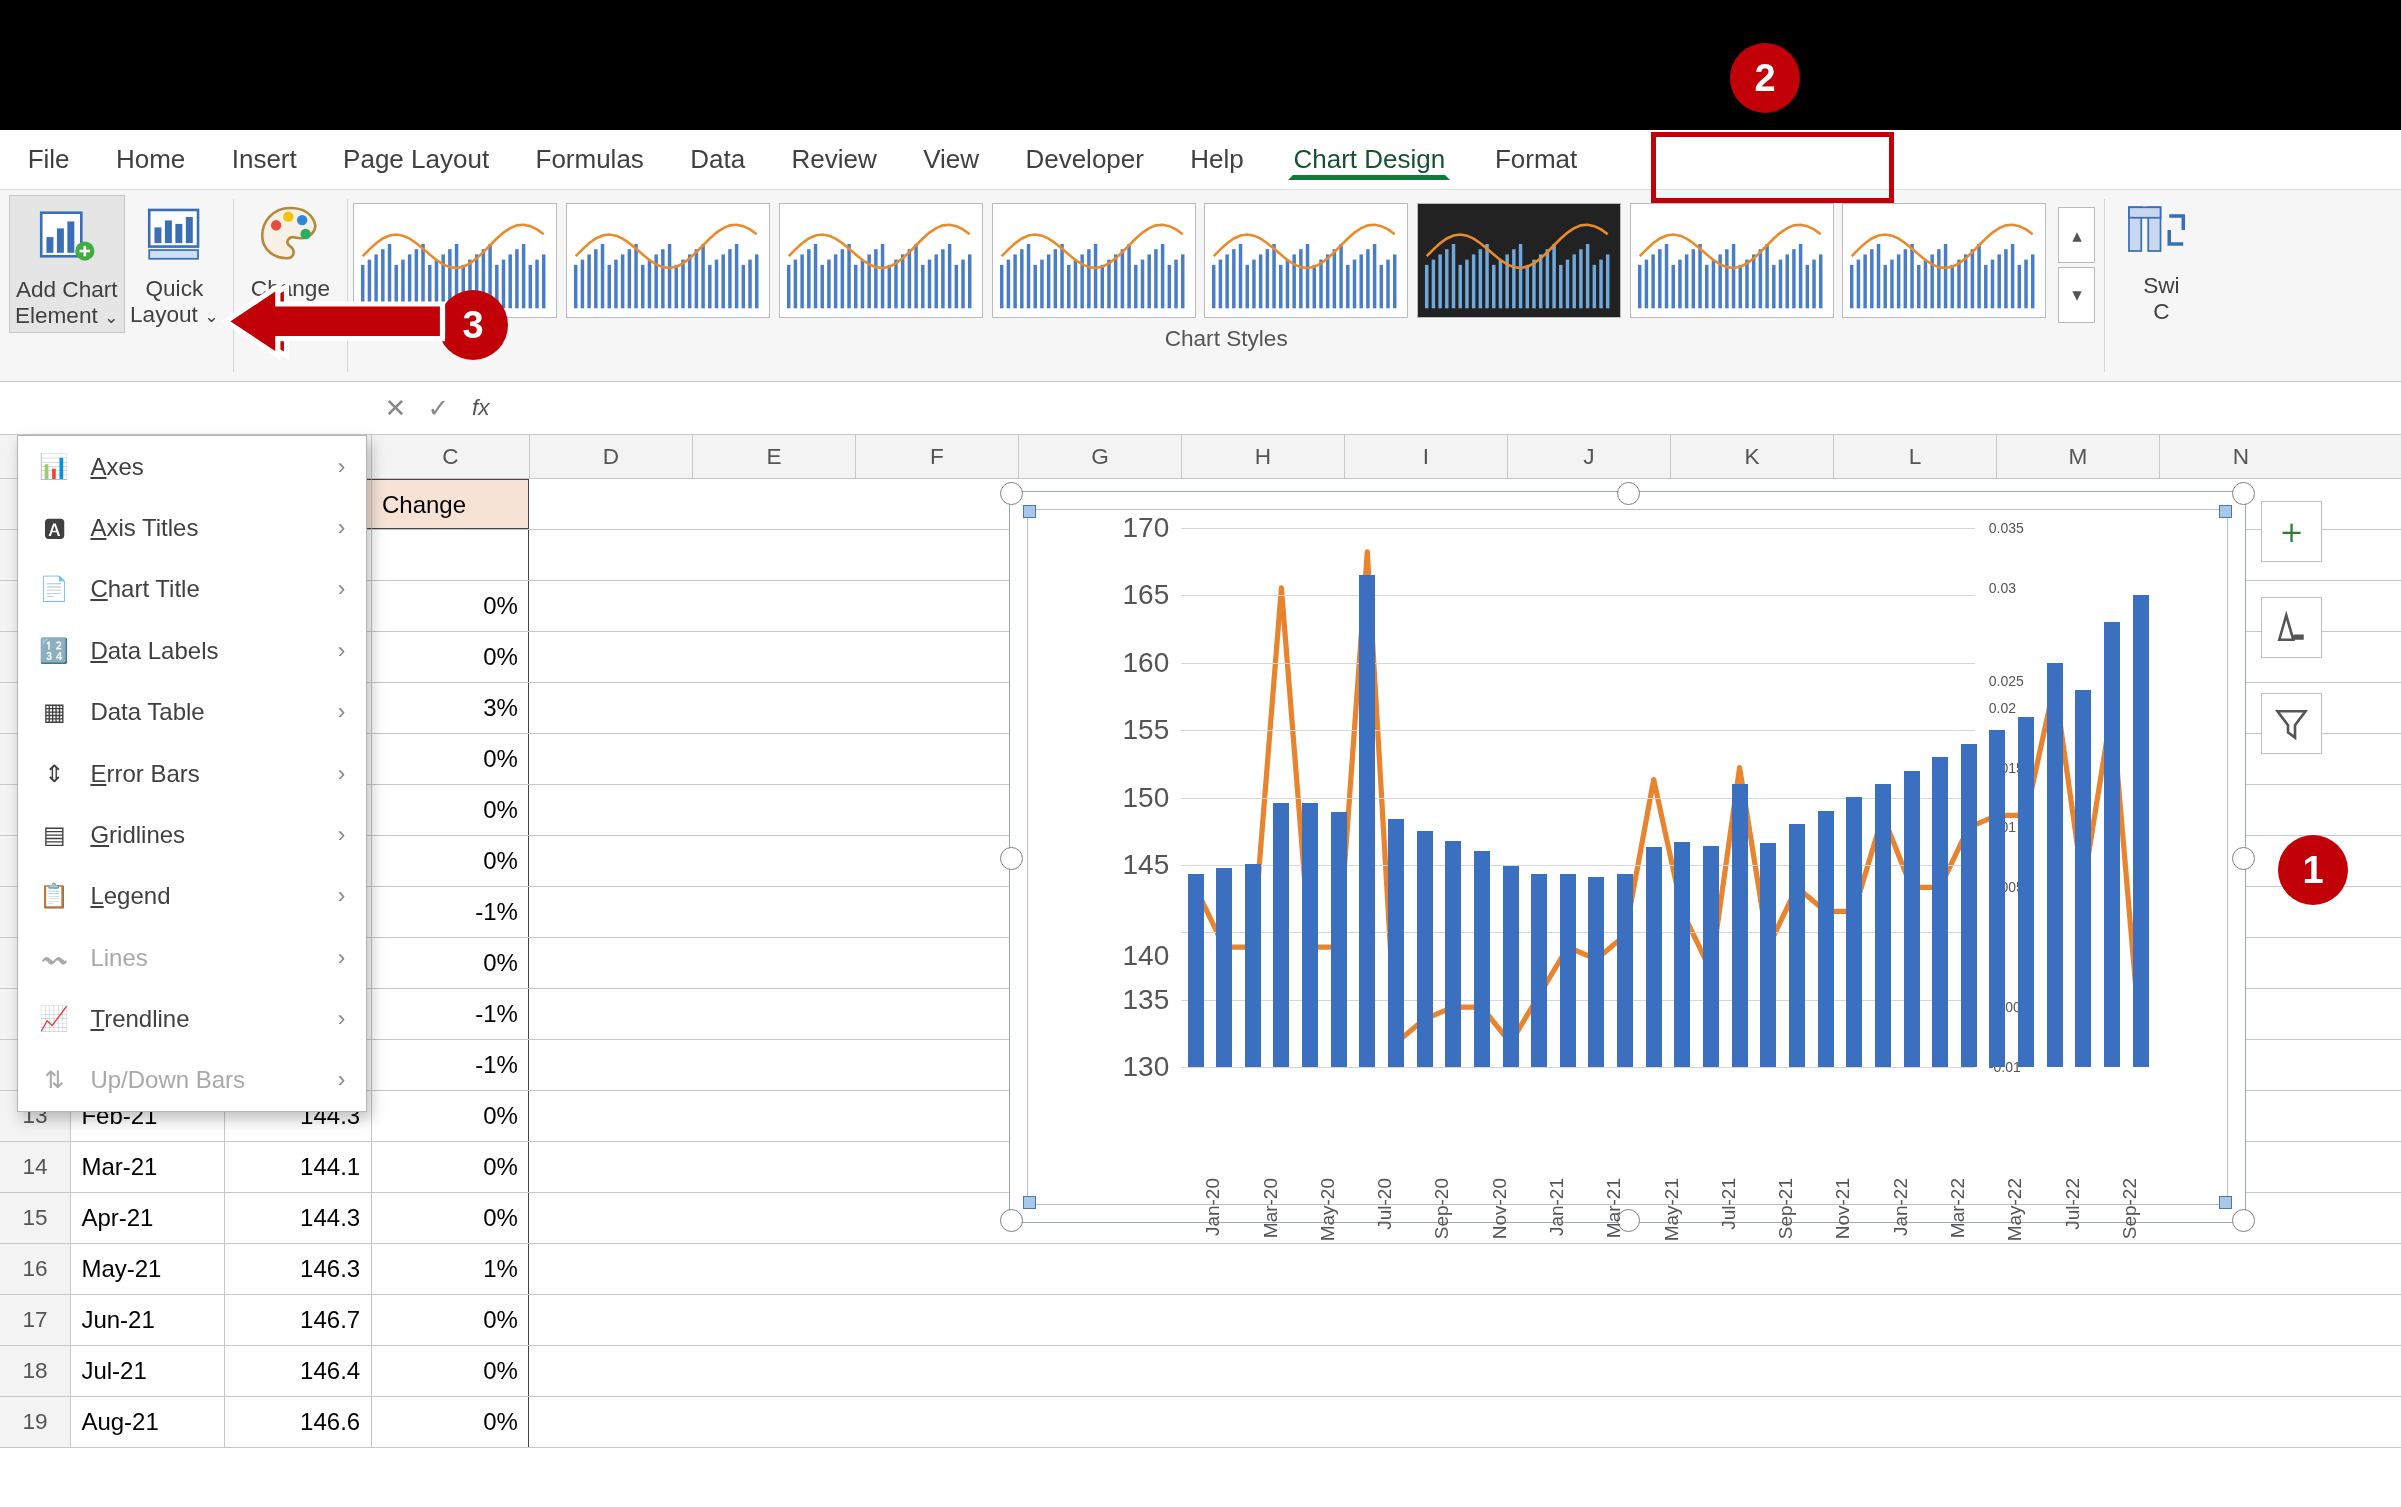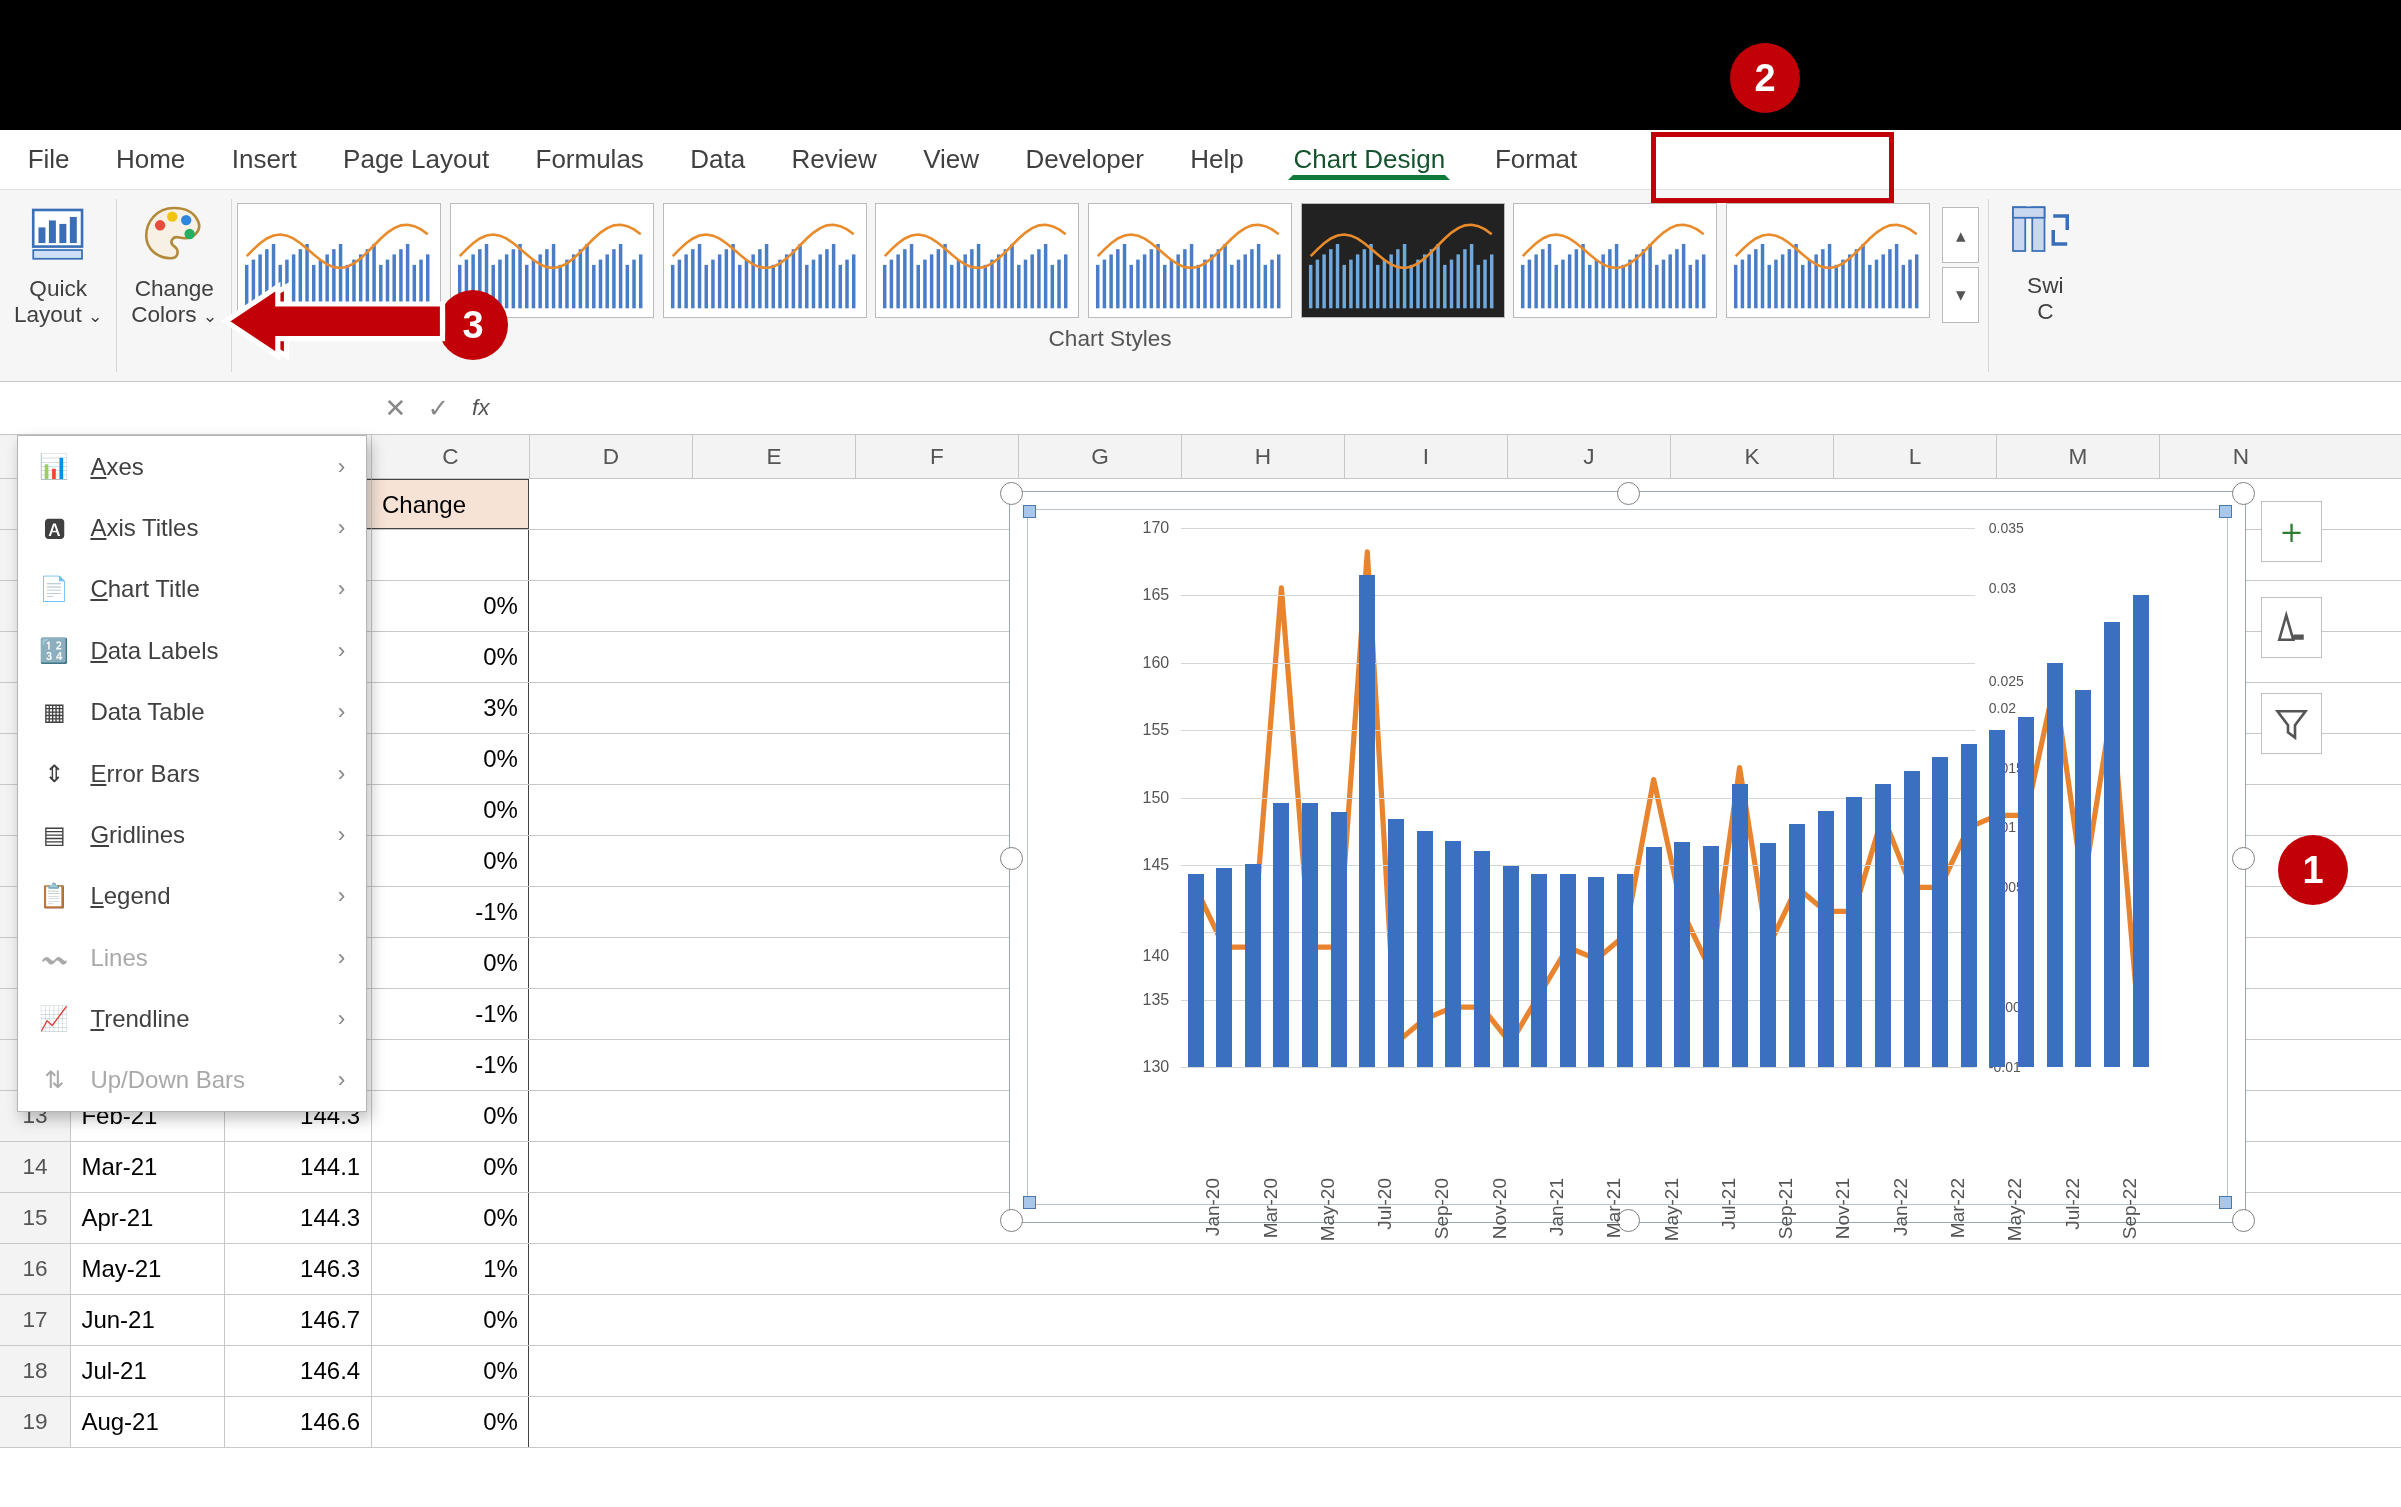--- a/index.html
+++ b/index.html
@@ -239,21 +239,21 @@
 
   
   .plot {
     position:absolute; left:78px; top:17.4px; right:139px; bottom:122px;
   }
   .y-axis {
     position:absolute; left:0; top:0; bottom:0; width:68px;
   }
   .y-tick {
     position:absolute; right:5.2px; transform:translateY(-50%);
-    font-size:16px; color:#555;
+    font-size:28px; color:#555;
   }
   .y2-axis {
     position:absolute; right:0; top:0; bottom:0; width:104px;
   }
   .y2-tick {
     position:absolute; left:5.2px; transform:translateY(-50%);
     font-size:14px; color:#555;
   }
   .bars-area {
     position:absolute; left:75px; right:113px; top:0; bottom:0;
@@ -332,20 +332,38 @@
   <div class="tab">Developer</div>
   <div class="tab">Help</div>
   <div class="tab active">Chart Design</div>
   <div class="tab format">Format</div>
 </div>
 
 <div class="ribbon-body">
 
   <div class="ribbon-group">
     <div style="display:flex;">
+      <div class="big-button" style="background:#e5e5e5; border:0.9px solid #c6c6c6;">
+        <div class="icon-box">
+          <svg width="61" height="61" viewBox="0 0 70 70">
+            <rect x="6" y="10" width="46" height="50" fill="#fff" stroke="#3a6fb7" stroke-width="3"></rect>
+            <rect x="12" y="38" width="8" height="18" fill="#3a6fb7"></rect>
+            <rect x="24" y="28" width="8" height="28" fill="#3a6fb7"></rect>
+            <rect x="36" y="20" width="8" height="36" fill="#3a6fb7"></rect>
+            <circle cx="56" cy="54" r="11" fill="#3fae3f"></circle>
+            <line x1="56" y1="48" x2="56" y2="60" stroke="#fff" stroke-width="3"></line>
+            <line x1="50" y1="54" x2="62" y2="54" stroke="#fff" stroke-width="3"></line>
+          </svg>
+        </div>
+        <div>Add Chart</div>
+        <div>
+          <span>Element</span>
+          <span class="caret-down">⌄</span>
+        </div>
+      </div>
 
       <div class="big-button">
         <div class="icon-box">
           <svg width="61" height="61" viewBox="0 0 70 70">
             <rect x="6" y="8" width="56" height="42" fill="#fff" stroke="#3a6fb7" stroke-width="3"></rect>
             <rect x="12" y="28" width="8" height="18" fill="#3a6fb7"></rect>
             <rect x="24" y="20" width="8" height="26" fill="#3a6fb7"></rect>
             <rect x="36" y="24" width="8" height="22" fill="#3a6fb7"></rect>
             <rect x="48" y="16" width="8" height="30" fill="#3a6fb7"></rect>
             <rect x="6" y="54" width="56" height="10" fill="#cfe0f6" stroke="#3a6fb7" stroke-width="2"></rect>

